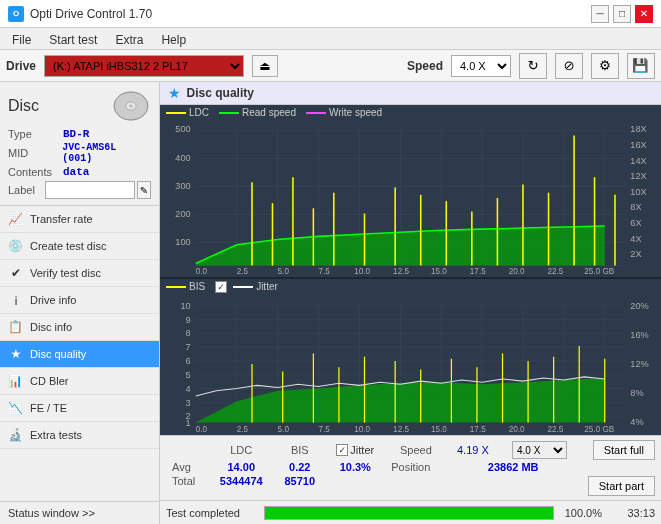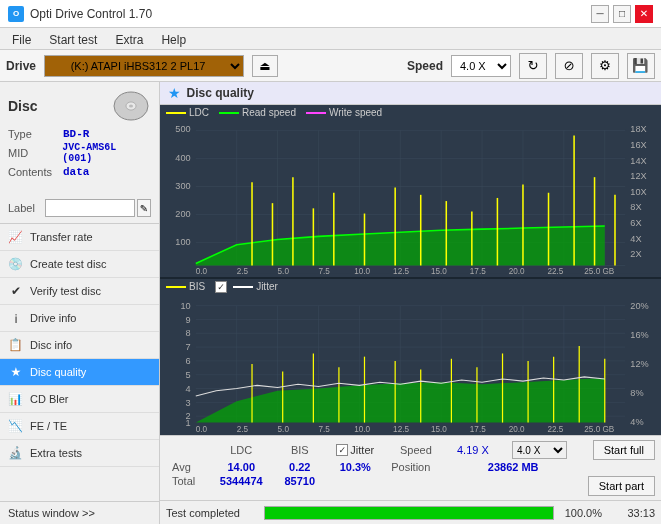--- a/index.html
+++ b/index.html
@@ -38,42 +38,42 @@
     .drive-bar {
       background: #f5f5f5;
       height: 32px;
       display: flex;
       align-items: center;
       padding: 0 6px;
       border-bottom: 1px solid #ccc;
       gap: 8px;
     }
     .drive-label { font-weight: bold; font-size: 12px; color: #333; }
-    .drive-select { height: 22px; font-size: 11px; border: 1px solid #aaa; background: #a16207; padding: 0 4px; min-width: 200px; text-align: center; }
+    .drive-select { height: 22px; font-size: 11px; border: 1px solid #aaa; background: #b91c1c; padding: 0 4px; min-width: 200px; }
     .drive-btn { height: 22px; width: 26px; border: 1px solid #aaa; background: #f5f5f5; cursor: pointer; display: flex; align-items: center; justify-content: center; font-size: 12px; }
     .speed-label { font-weight: bold; font-size: 12px; color: #333; }
     .speed-select { height: 22px; font-size: 11px; border: 1px solid #aaa; background: white; padding: 0 4px; width: 60px; }
     .spacer { flex: 1; }
     .toolbar-btn { height: 26px; width: 28px; border: 1px solid #aaa; background: #f5f5f5; cursor: pointer; display: flex; align-items: center; justify-content: center; }
     
     
     .main-layout { display: flex; height: calc(524px - 82px); }
     
     
     .sidebar { width: 160px; background: #f0f0f0; border-right: 1px solid #ccc; display: flex; flex-direction: column; flex-shrink: 0; }
     
     
     .disc-panel { padding: 6px 8px; border-bottom: 1px solid #ccc; }
     .disc-header { display: flex; align-items: center; justify-content: space-between; margin-bottom: 4px; }
-    .disc-title { font-weight: bold; font-size: 14px; color: #333; }
+    .disc-title { font-weight: normal; font-size: 16px; color: #333; }
     .disc-icon { width: 40px; height: 36px; display: flex; align-items: center; justify-content: center; }
     .disc-row { display: flex; align-items: center; margin-bottom: 2px; }
     .disc-key { color: #555; font-size: 11px; width: 55px; }
     .disc-val { color: #0000cc; font-size: 11px; font-weight: bold; font-family: Liberation Mono, monospace; }
-    .label-row { display: flex; align-items: center; margin-top: 21px; }
+    .label-row { display: flex; align-items: center; margin-top: 3px; }
     .label-input { height: 18px; border: 1px solid #aaa; background: white; font-size: 10px; width: 90px; }
     .label-btn { width: 20px; height: 18px; border: 1px solid #aaa; background: #f5f5f5; cursor: pointer; margin-left: 2px; font-size: 10px; display: flex; align-items: center; justify-content: center; }
     
     
     .nav-item {
       display: flex;
       align-items: center;
       padding: 5px 8px;
       cursor: pointer;
       color: #333;

